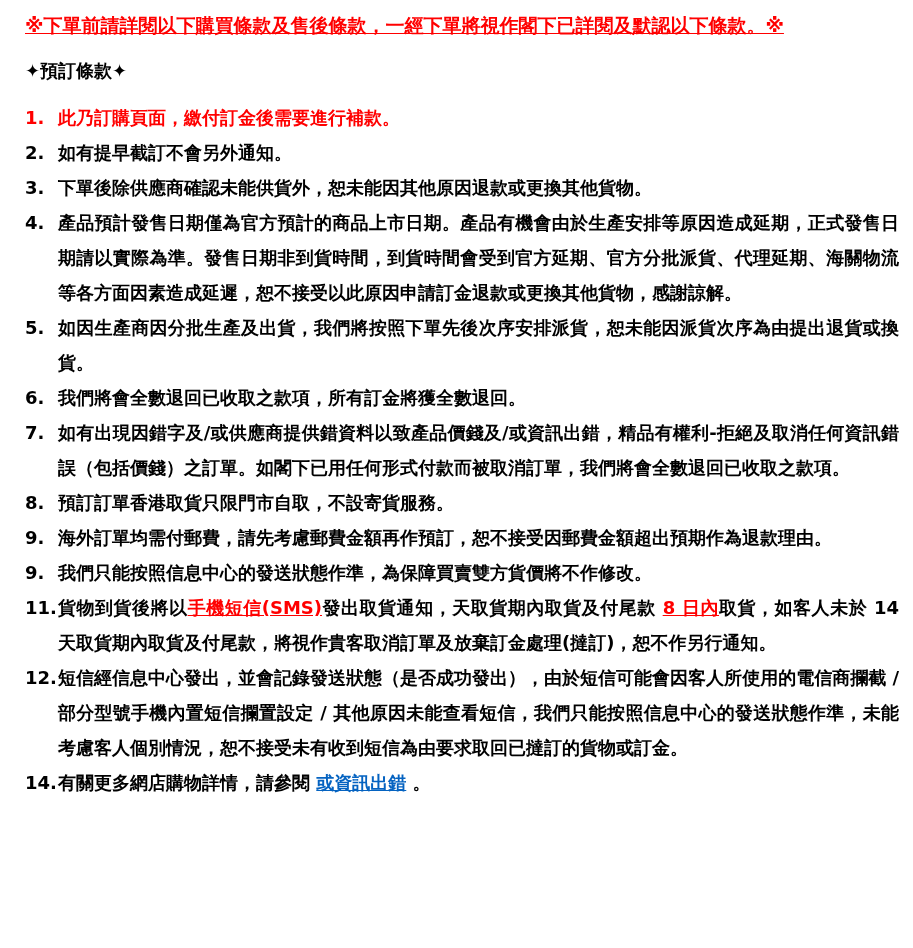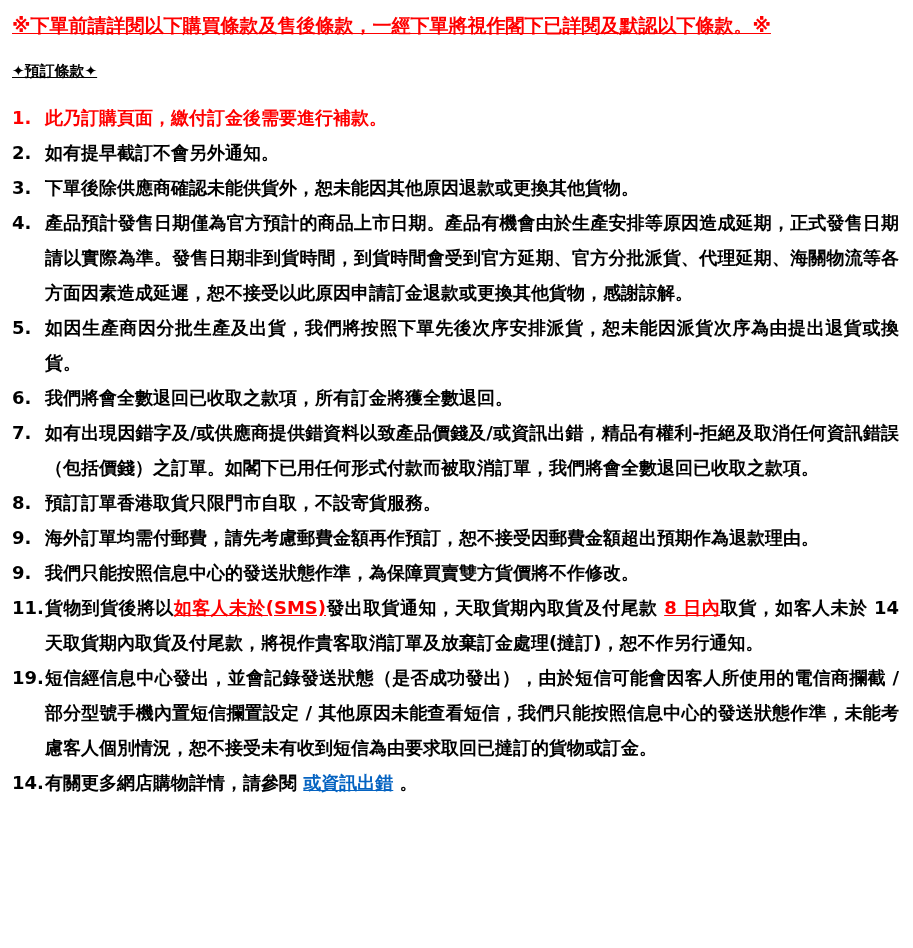--- a/index.html
+++ b/index.html
@@ -4,33 +4,32 @@
 <style>
   * { margin: 0; padding: 0; box-sizing: border-box; }
   html, body { background: #ffffff; }
   body {
     width: 913px;
     min-height: 948px;
     font-family: "DejaVu Sans", sans-serif;
     font-weight: bold;
     color: #000000;
   }
-  .page { padding: 10px 10px 12px 12px; }
+  .page { padding: 10px 10px 12px 25px; }
 
   .notice-title {
     color: var(--red, #ff0000);
     text-decoration: underline;
     font-size: 19px;
     line-height: 30px;
     margin-bottom: 18px;
   }
   .section-header {
-    font-size: 15px;
+    font-size: 18px;
     line-height: 26px;
-    text-decoration: underline;
     margin-bottom: 16px;
   }
   .terms-list { font-size: 18px; }
   .term-item {
     display: flex;
     align-items: flex-start;
     line-height: 35px;
   }
   .term-num {
     flex: 0 0 33px;
@@ -96,24 +95,24 @@
       <div class="term-item">
         <span class="term-num">9.</span>
         <span class="term-body"><span>海外訂單均需付郵費，請先考慮郵費金額再作預訂，恕不接受因郵費金額超出預期作為退款理由。</span></span>
       </div>
       <div class="term-item">
         <span class="term-num">9.</span>
         <span class="term-body"><span>我們只能按照信息中心的發送狀態作準，為保障買賣雙方貨價將不作修改。</span></span>
       </div>
       <div class="term-item">
         <span class="term-num">11.</span>
-        <span class="term-body"><span>貨物到貨後將以</span><span class="red-underline">如客人未於(SMS)</span><span>發出取貨通知，天取貨期內取貨及付尾款 </span><span class="red-underline">8 日內</span><span>取貨，如客人未於 14 天取貨期內取貨及付尾款，將視作貴客取消訂單及放棄訂金處理(撻訂)，恕不作另行通知。</span></span>
+        <span class="term-body"><span>貨物到貨後將以</span><span class="red-underline">手機短信(SMS)</span><span>發出取貨通知，天取貨期內取貨及付尾款 </span><span class="red-underline">8 日內</span><span>取貨，如客人未於 14 天取貨期內取貨及付尾款，將視作貴客取消訂單及放棄訂金處理(撻訂)，恕不作另行通知。</span></span>
       </div>
       <div class="term-item">
-        <span class="term-num">19.</span>
+        <span class="term-num">12.</span>
         <span class="term-body"><span>短信經信息中心發出，並會記錄發送狀態（是否成功發出），由於短信可能會因客人所使用的電信商攔截 / 部分型號手機內置短信攔置設定 / 其他原因未能查看短信，我們只能按照信息中心的發送狀態作準，未能考慮客人個別情況，恕不接受未有收到短信為由要求取回已撻訂的貨物或訂金。</span></span>
       </div>
       <div class="term-item">
         <span class="term-num">14.</span>
         <span class="term-body"><span>有關更多網店購物詳情，請參閱 </span><a href="#" class="link">或資訊出錯</a><span> 。</span></span>
       </div>
     </div>
 </div>
 
 </body></html>

